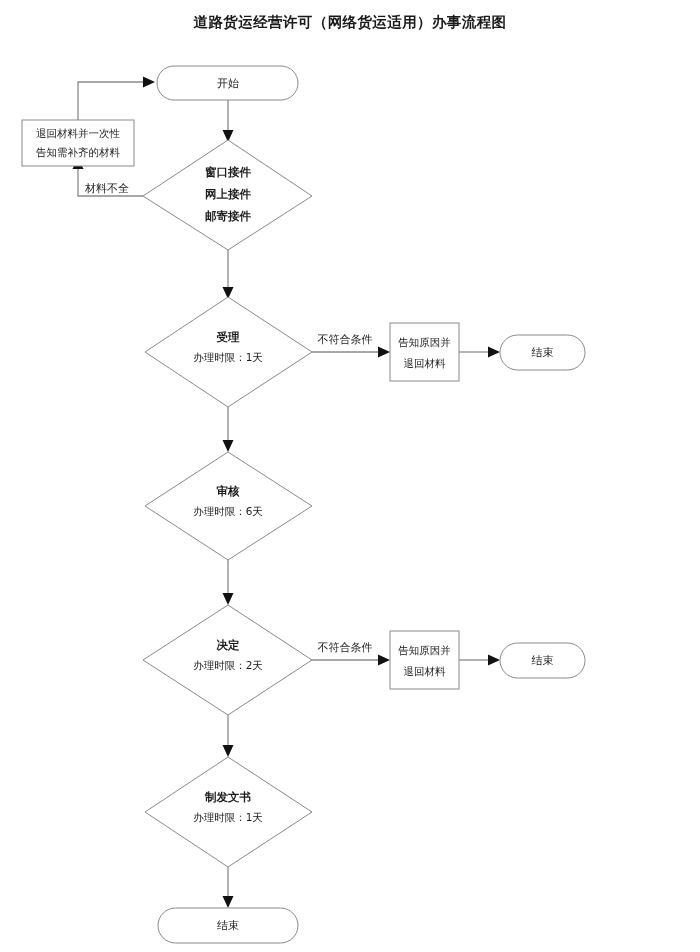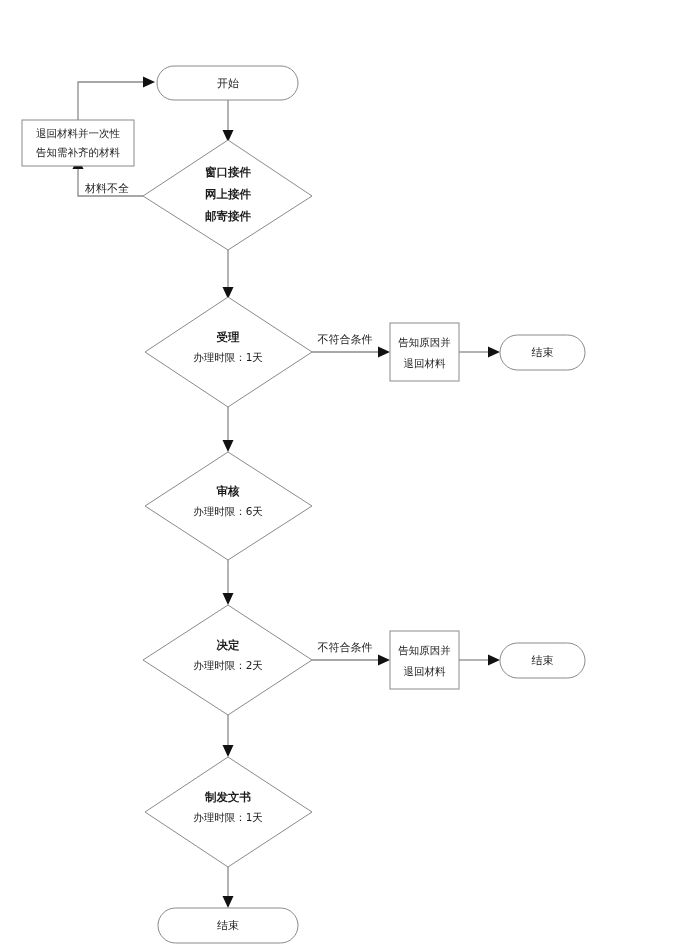--- a/index.html
+++ b/index.html
@@ -65,20 +65,21 @@
   .t-sub { font-size: 10.5px; }
   .t-diamond-line { font-size: 11.5px; font-weight: bold; }
   .t-box { font-size: 10.5px; }
   .t-edge { font-size: 11px; fill: #1c1c1c; }
 </style>
 </head>
 <body>
 
 <div id="flowchart-root">
 
+  <div class="chart-title">道路货运经营许可（网络货运适用）办事流程图</div>
 
   <svg class="diagram" viewBox="0 0 700 952">
 
     <g>
       <line class="conn" x1="228" y1="99" x2="228" y2="133"></line>
       <polygon class="arrow-head" points="228,142 222.5,130 233.5,130"></polygon>
     </g>
 
     <g>
       <path class="conn" d="M 143,196 L 78,196 L 78,166"></path>

